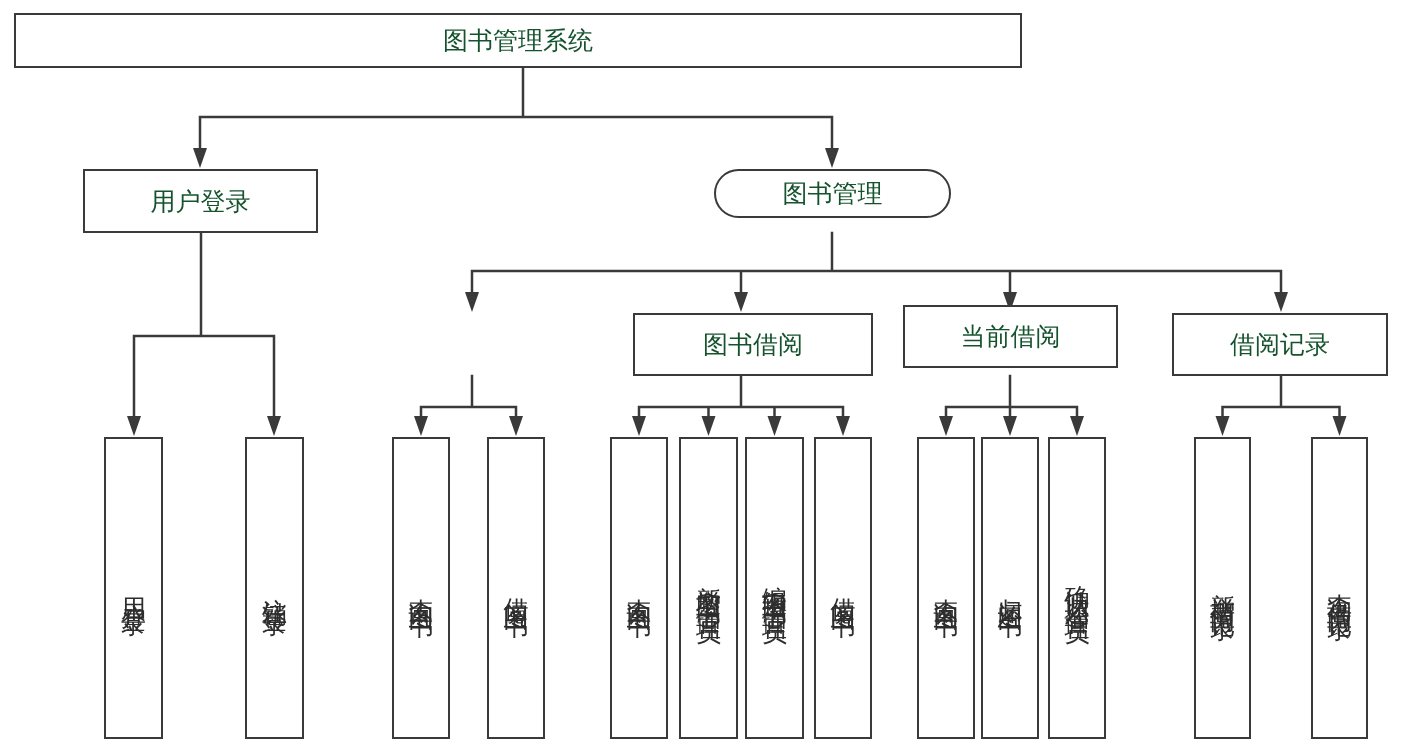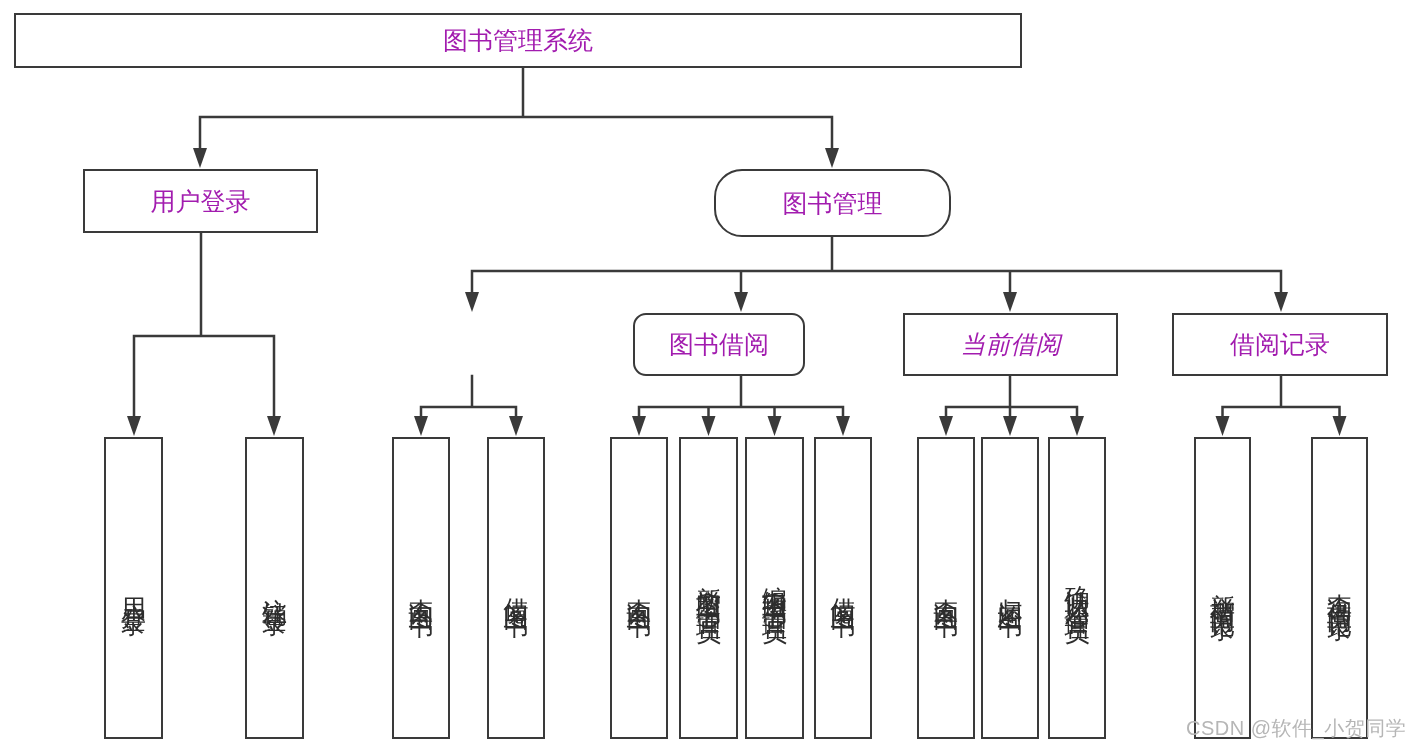--- a/index.html
+++ b/index.html
@@ -7,21 +7,21 @@
     position:relative;width:1405px;height:747px;background:#ffffff;overflow:hidden;
     font-family:"Liberation Sans","DejaVu Sans",sans-serif;color:#2d2d2d;
   }
   .wires{position:absolute;left:0;top:0;width:1405px;height:747px;}
   .wire{fill:none;stroke:#3a3a3a;stroke-width:2.5;stroke-linecap:square;}
   .arr{fill:#3a3a3a;}
   .box{
     position:absolute;box-sizing:border-box;background:#ffffff;
     border:2.5px solid #3a3a3a;display:flex;align-items:center;justify-content:center;
   }
-  .hlabel{font-size:25px;line-height:1;color:#a21caf;white-space:nowrap;}
+  .hlabel{font-size:25px;line-height:1;color:#14532d;white-space:nowrap;}
   .vlabel{
     writing-mode:vertical-rl;text-orientation:mixed;
     font-size:25px;line-height:1;letter-spacing:5px;color:#2d2d2d;white-space:nowrap;
   }
   .watermark{
     position:absolute;left:1186px;top:716px;font-size:20px;line-height:1.2;
     color:#b6b6b6;white-space:nowrap;z-index:5;letter-spacing:0.5px;
   }
 </style>
 </head>
@@ -63,28 +63,28 @@
     <use href="#arr" class="arr" x="1339.5" y="436"></use>
   </svg>
 
   <div class="box" style="left:14px;top:13px;width:1008px;height:55px;">
     <span class="hlabel">图书管理系统</span>
   </div>
 
   <div class="box" style="left:83px;top:169px;width:235px;height:64px;">
     <span class="hlabel">用户登录</span>
   </div>
-  <div class="box" style="left:714px;top:169px;width:237px;height:68px;border-radius:28px;">
+  <div class="box" style="left:714px;top:169px;width:237px;height:49px;border-radius:28px;">
     <span class="hlabel">图书管理</span>
   </div>
 
-  <div class="box" style="left:633px;top:313px;width:172px;height:63px;border-radius:13px;">
+  <div class="box" style="left:633px;top:313px;width:240px;height:63px;">
     <span class="hlabel">图书借阅</span>
   </div>
-  <div class="box" style="left:903px;top:313px;width:215px;height:63px;font-style:italic;">
+  <div class="box" style="left:903px;top:305px;width:215px;height:63px;">
     <span class="hlabel">当前借阅</span>
   </div>
   <div class="box" style="left:1172px;top:313px;width:216px;height:63px;text-align:center;">
     <span class="hlabel">借阅记录</span>
   </div>
 
   <div class="box" style="left:104px;top:437px;width:59px;height:302px;">
     <span class="vlabel">用户登录</span>
   </div>
   <div class="box" style="left:245px;top:437px;width:59px;height:302px;">
@@ -121,15 +121,14 @@
     <span class="vlabel">确认归还（管理员）</span>
   </div>
 
   <div class="box" style="left:1194px;top:437px;width:57px;height:302px;">
     <span class="vlabel">新增借阅记录</span>
   </div>
   <div class="box" style="left:1311px;top:437px;width:57px;height:302px;">
     <span class="vlabel">查询借阅记录</span>
   </div>
 
-  <div class="watermark">CSDN @软件_小贺同学</div>
 
 </div>
 
 </body></html>

